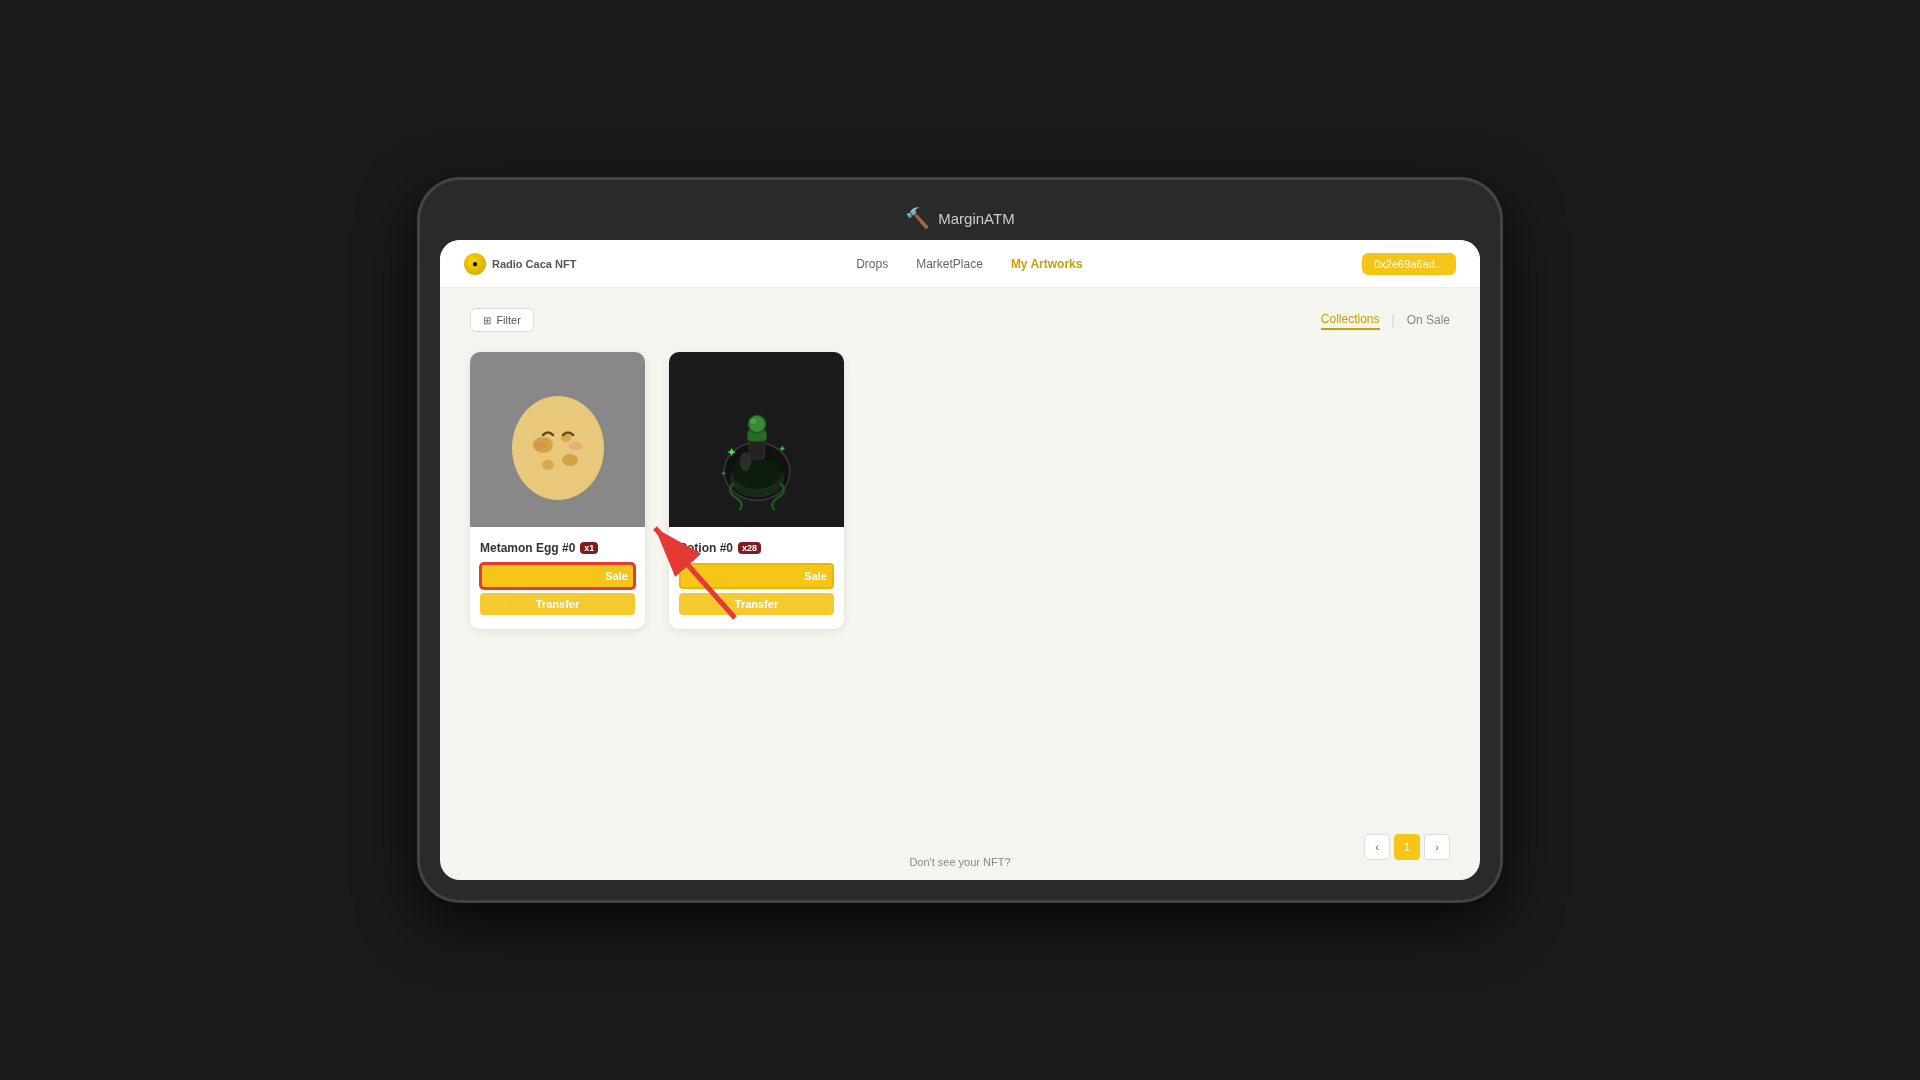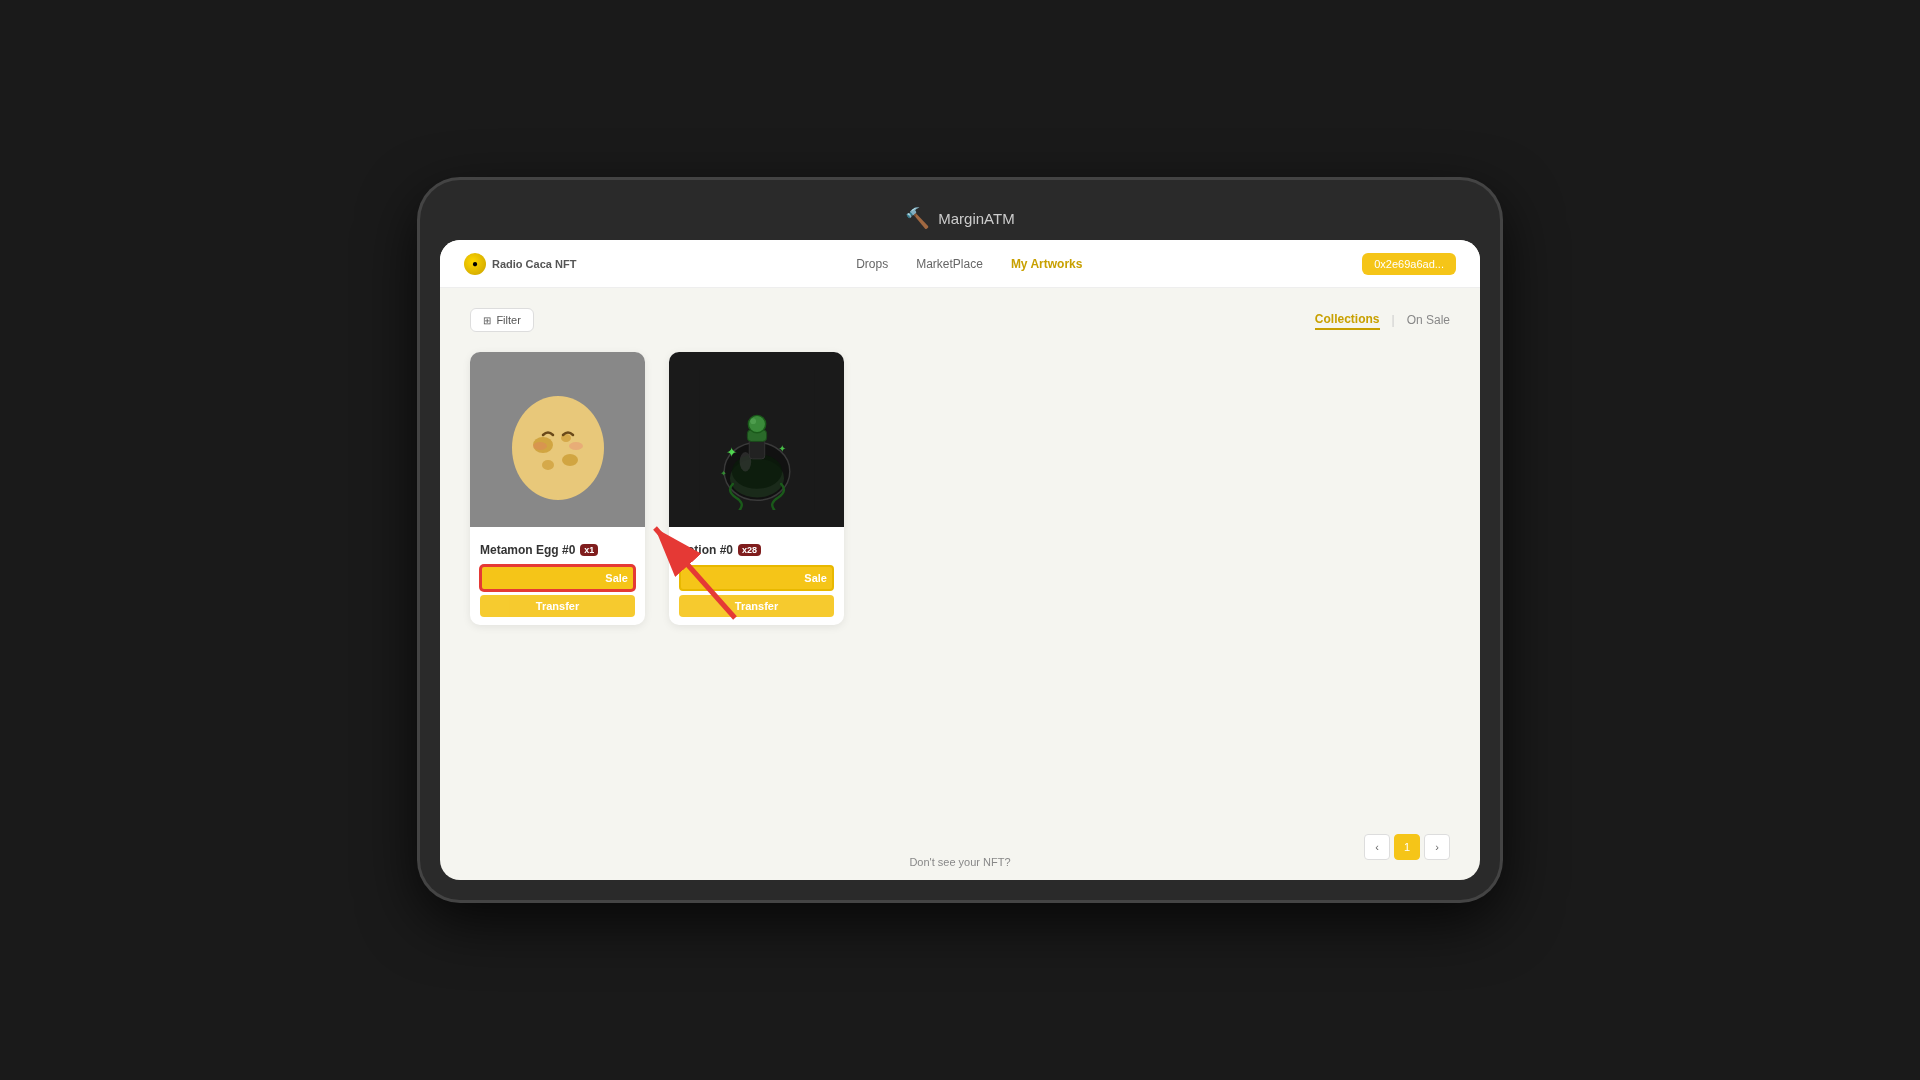--- a/index.html
+++ b/index.html
@@ -157,21 +157,21 @@
     }
 
     .view-tab {
       color: #888;
       cursor: pointer;
       padding: 2px 0;
     }
 
     .view-tab.active {
       color: #c8a000;
-      font-weight: 700;
+      font-weight: 400;
       border-bottom: 2px solid #c8a000;
     }
 
     .view-separator {
       color: #ccc;
     }
 
     
     .nft-grid {
       display: flex;
@@ -210,22 +210,21 @@
       height: 140px;
     }
 
     
     .potion-svg {
       width: 120px;
       height: 140px;
     }
 
     .nft-info {
-      padding: 8px 10px;
-      margin-top: 8px;
+      padding: 14px 10px;
     }
 
     .nft-name {
       font-size: 12px;
       font-weight: 600;
       color: #333;
       display: flex;
       align-items: center;
       gap: 5px;
       margin-bottom: 8px;

